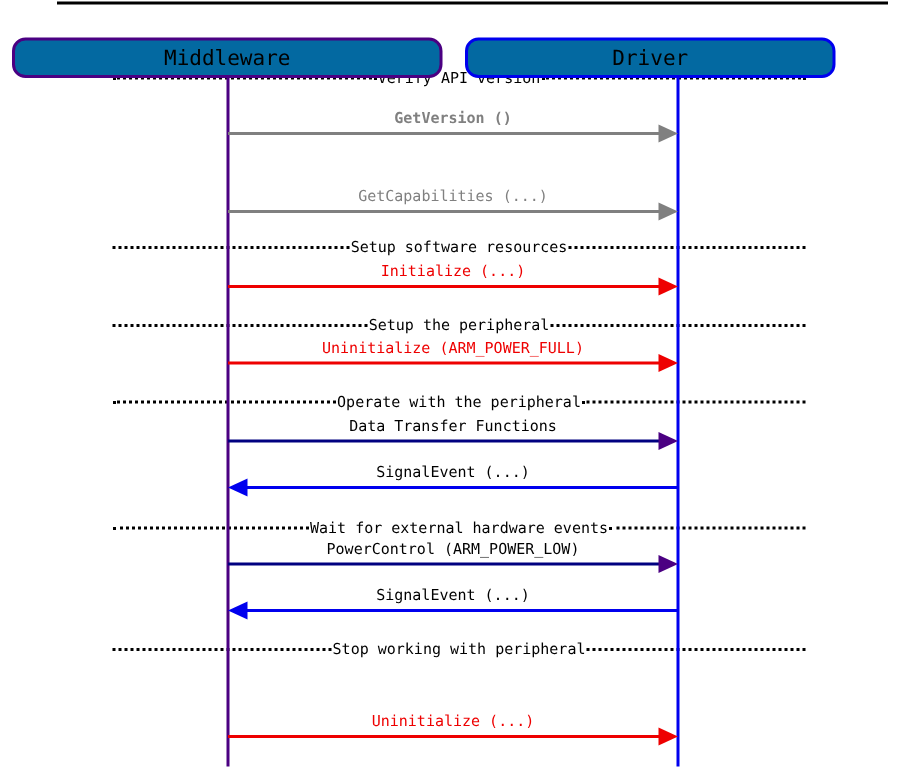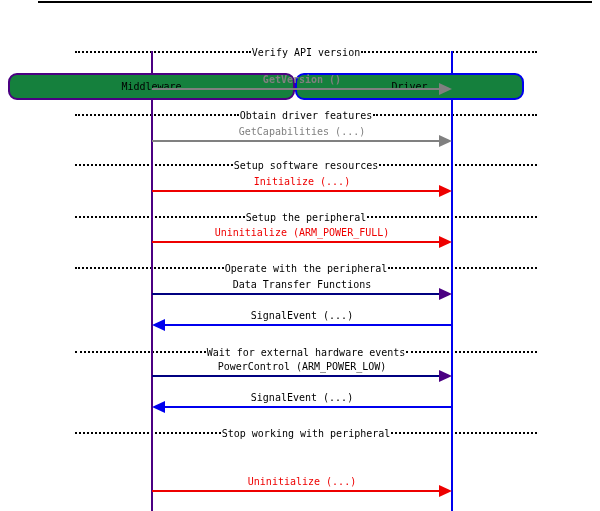--- a/index.html
+++ b/index.html
@@ -9,24 +9,24 @@
     width: 600px; height: 511px; overflow: hidden;
   }
   .canvas {
     position: relative; width: 600px; height: 511px; background: #ffffff;
   }
   .top-rule {
     position: absolute; top: 1px; left: 38px; width: 554px; height: 2px;
     background: #000000; z-index: 1;
   }
   .actor-box {
-    position: absolute; top: 25px; height: 27px; background: #15803d;
+    position: absolute; top: 25px; height: 27px; background: #0369a1;
     border: 2px solid #000; border-radius: 9px;
     display: flex; align-items: center; justify-content: center;
-    font-size: 10px; color: #000000; z-index: 3; white-space: nowrap; margin-top: 48px;
+    font-size: 14px; color: #000000; z-index: 3; white-space: nowrap;
   }
   .lifeline {
     position: absolute; top: 51px; bottom: 0; width: 2px; z-index: 2;
   }
   .divider {
     position: absolute; left: 75px; width: 462px; height: 16px;
     display: flex; align-items: center; z-index: 1;
     font-size: 10px; color: #000000; white-space: nowrap;
   }
   .divider .dash { flex: 1 1 auto; height: 0; border-top: 2px dotted #000000; }
@@ -45,36 +45,31 @@
     border-top: 6px solid transparent; border-bottom: 6px solid transparent;
   }
 </style>
 </head>
 <body>
 
 <div class="canvas" id="canvas">
   <div class="top-rule"></div>
 <div class="actor-box" style="left: 8px; width: 287px; border-color: rgb(75, 0, 130);">Middleware</div>
     <div class="lifeline" style="left: 151px; background: rgb(75, 0, 130);"></div>
-    <div class="actor-box" style="left: 295px; width: 229px; border-color: rgb(0, 0, 238);">Driver</div>
+    <div class="actor-box" style="left: 310px; width: 247px; border-color: rgb(0, 0, 238);">Driver</div>
     <div class="lifeline" style="left: 451px; background: rgb(0, 0, 238);"></div>
     <div class="divider" style="top: 44px;">
       <span class="dash"></span>
       <span class="phase-label">Verify API version</span>
       <span class="dash"></span>
     </div>
     <div class="msg" style="top: 73px; font-weight: bold;">
       <div class="message-label" style="color: rgb(128, 128, 128);">GetVersion ()</div>
       <div class="message-line" style="background: rgb(128, 128, 128); left: 0px; width: 290px;"></div>
       <div class="arrowhead" style="right: 0px; border-left: 13px solid rgb(128, 128, 128);"></div>
-    </div>
-    <div class="divider" style="top: 107px;">
-      <span class="dash"></span>
-      <span class="phase-label">Obtain driver features</span>
-      <span class="dash"></span>
     </div>
     <div class="msg" style="top: 125px;">
       <div class="message-label" style="color: rgb(128, 128, 128);">GetCapabilities (...)</div>
       <div class="message-line" style="background: rgb(128, 128, 128); left: 0px; width: 290px;"></div>
       <div class="arrowhead" style="right: 0px; border-left: 13px solid rgb(128, 128, 128);"></div>
     </div>
     <div class="divider" style="top: 157px;">
       <span class="dash"></span>
       <span class="phase-label">Setup software resources</span>
       <span class="dash"></span>

